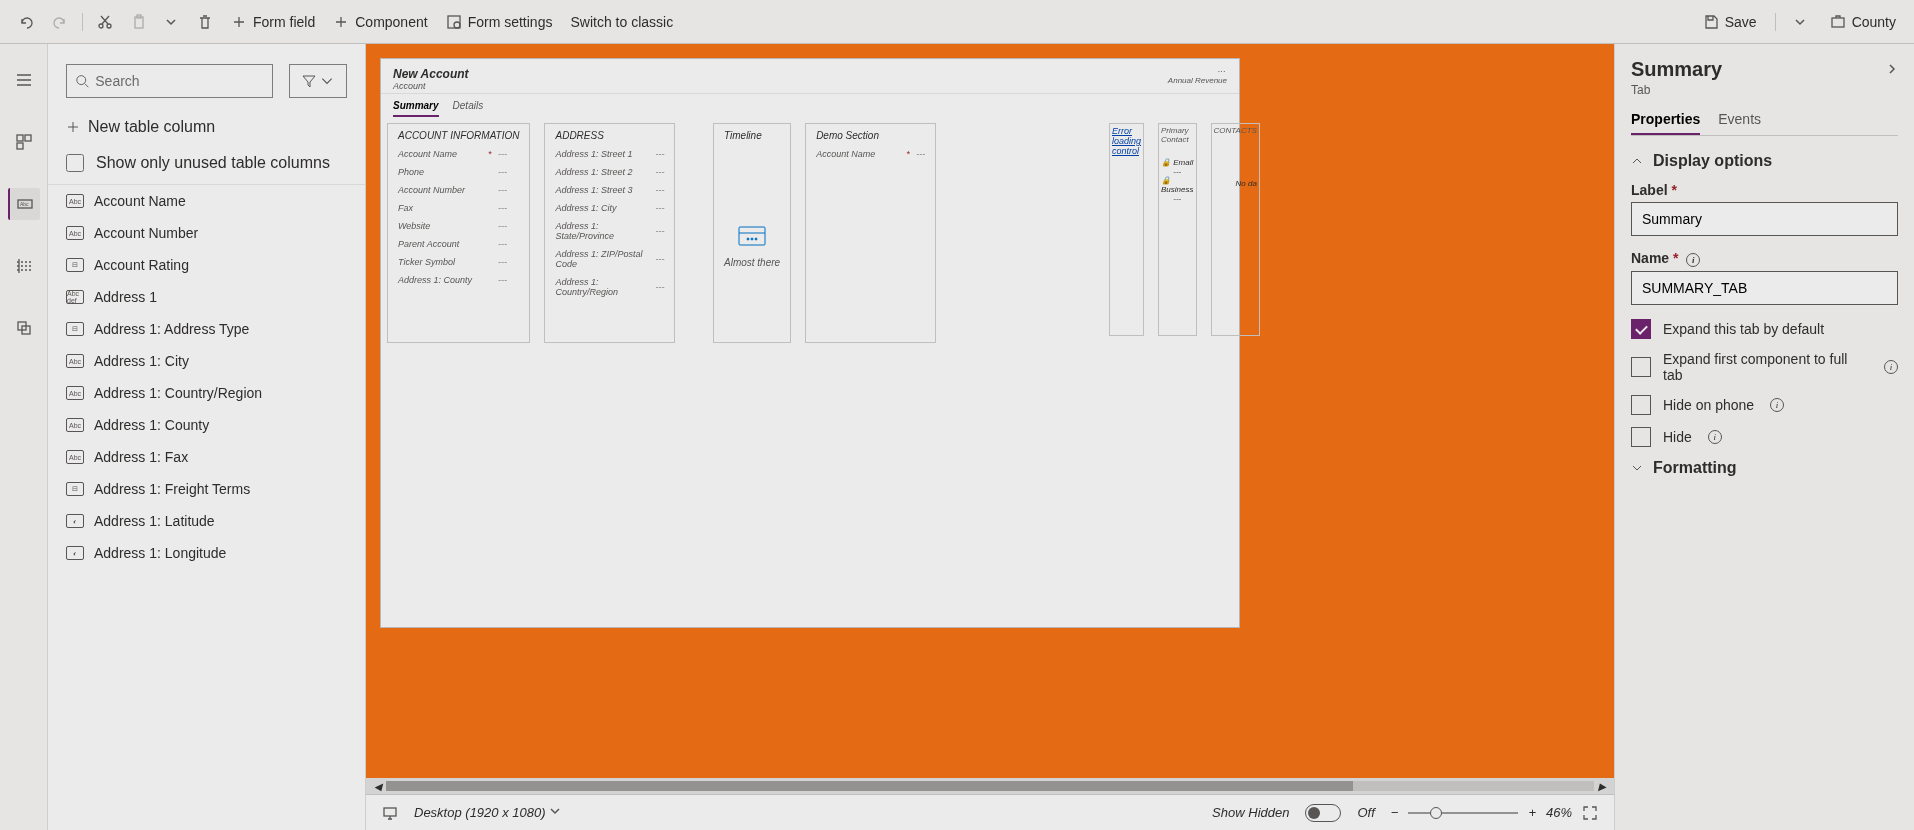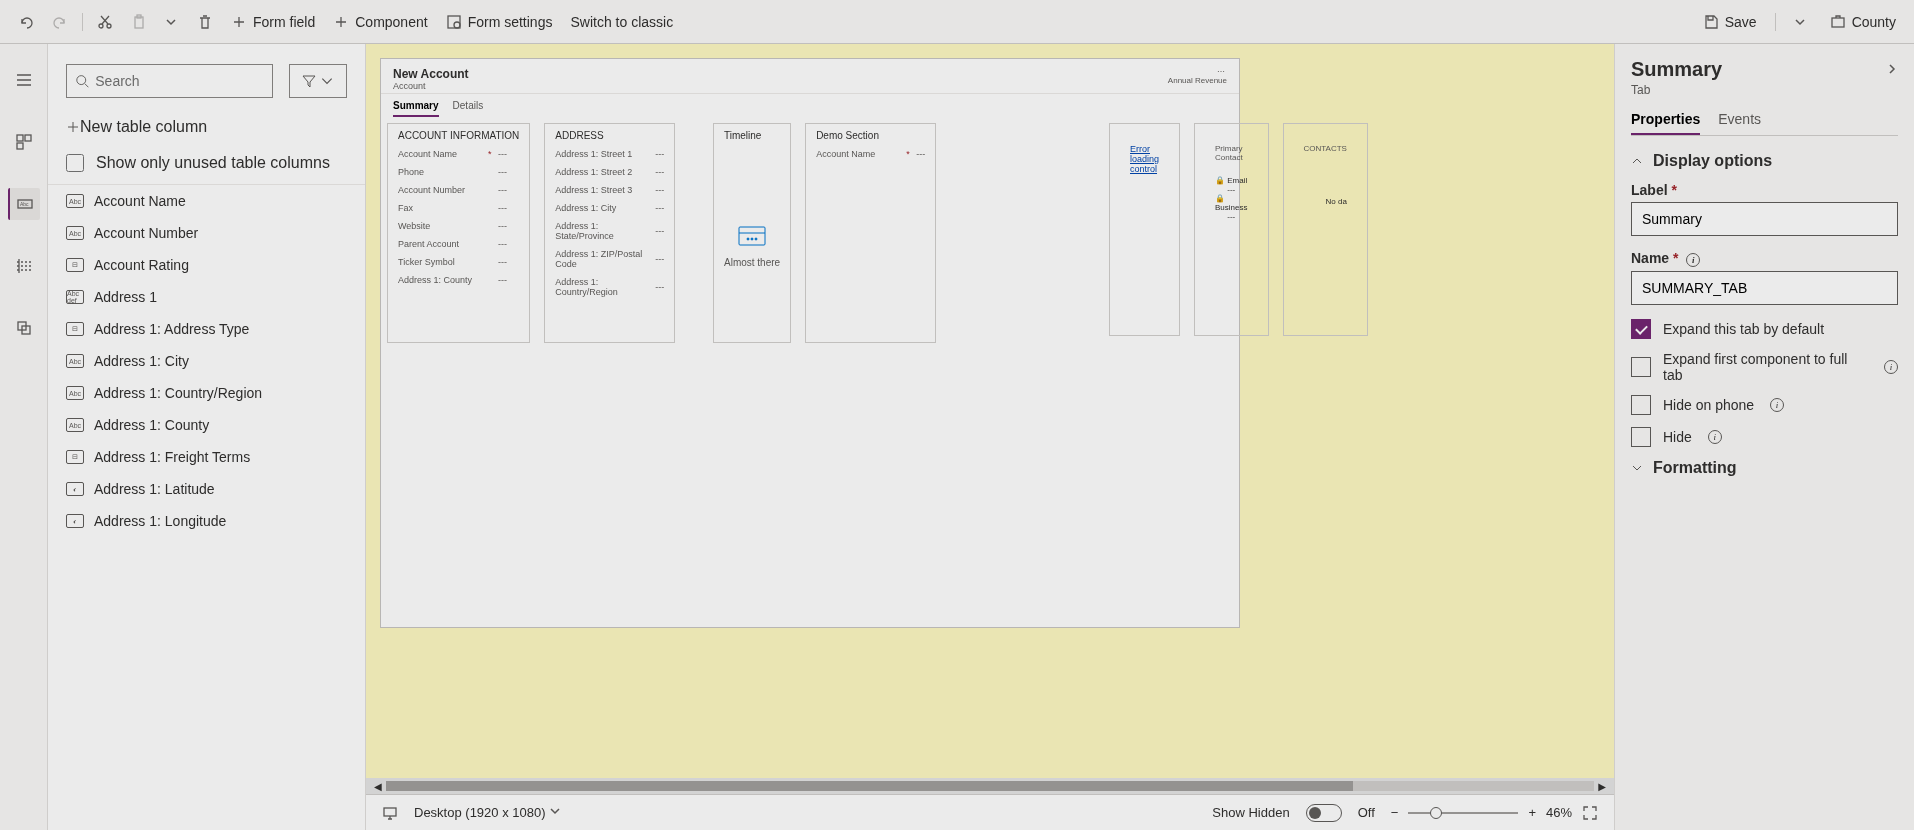--- a/index.html
+++ b/index.html
@@ -27,53 +27,53 @@
 .panel-cols { width: 318px; background: #fff; border-right: 1px solid #e1dfdd; display: flex; flex-direction: column; padding: 14px 0 0 0; }
 .panel-cols .panel-head { display: flex; align-items: center; justify-content: space-between; padding: 0 18px 10px 18px; }
 .panel-cols h2 { font-size: 20px; font-weight: 600; color: #323130; }
 .panel-cols .close-x { width: 20px; height: 20px; cursor: pointer; color: #605e5c; display: flex; align-items: center; justify-content: center; }
 .searchrow { display: flex; gap: 16px; padding: 6px 18px 10px 18px; }
 .searchbox { flex: 1; display: flex; align-items: center; border: 1px solid #8a8886; padding: 4px 8px; height: 34px; }
 .searchbox svg { width: 16px; height: 16px; stroke: #605e5c; fill: none; margin-right: 6px; }
 .searchbox input { border: none; outline: none; font-size: 14px; width: 100%; background: transparent; }
 .filterbtn { width: 58px; border: 1px solid #8a8886; display: flex; align-items: center; justify-content: center; gap: 4px; cursor: pointer; }
 .filterbtn svg { width: 14px; height: 14px; stroke: #605e5c; fill: none; }
-.newcol { display: flex; align-items: center; padding: 10px 18px; cursor: pointer; color: #323130; }
+.newcol { display: flex; align-items: center; gap: 8px; padding: 10px 18px; cursor: pointer; color: #323130; }
 .newcol svg { width: 14px; height: 14px; stroke: #605e5c; }
 .showunused { display: flex; align-items: center; gap: 12px; padding: 8px 18px 12px 18px; }
 .showunused input { width: 18px; height: 18px; }
 .col-list { flex: 1; overflow-y: auto; border-top: 1px solid #edebe9; position: relative; }
 .col-list::-webkit-scrollbar { width: 10px; }
 .col-list::-webkit-scrollbar-thumb { background: #c8c6c4; }
 .col-item { display: flex; align-items: center; gap: 10px; padding: 8px 18px; cursor: grab; font-size: 14px; }
 .col-type { width: 18px; height: 14px; border: 1px solid #605e5c; display: flex; align-items: center; justify-content: center; font-size: 7px; color: #605e5c; border-radius: 2px; flex-shrink: 0; }
 
 
-.canvas-wrap { flex: 1; display: flex; flex-direction: column; background: #fef9c3; position: relative; }
+.canvas-wrap { flex: 1; display: flex; flex-direction: column; background: #f97316; position: relative; font-style: italic; }
 .canvas-scroll { flex: 1; overflow: auto; padding: 14px; }
 .form-canvas { background: #fff; border: 1px solid #c8c6c4; width: 860px; min-height: 570px; position: relative; font-size: 10px; }
 .form-header { padding: 8px 12px 2px 12px; display: flex; justify-content: space-between; border-bottom: 1px solid #edebe9; }
 .form-title { font-size: 12px; font-weight: 600; }
 .form-entity { font-size: 9px; color: #605e5c; }
 .form-hdr-right { font-size: 8px; color: #605e5c; text-align: right; }
 .form-tabs { display: flex; gap: 14px; padding: 6px 12px 0 12px; font-size: 10px; }
 .form-tab { padding-bottom: 4px; cursor: pointer; color: #605e5c; }
 .form-tab.active { color: #000; border-bottom: 2px solid #742774; font-weight: 600; }
 .form-body { display: flex; gap: 6px; padding: 6px; }
 .form-col { display: flex; flex-direction: row; gap: 14px; }
 .form-section { border: 1px solid #d2d0ce; padding: 6px 10px; background: #fff; }
 .sec-title { font-size: 10px; color: #323130; text-transform: uppercase; margin-bottom: 4px; }
 .field-row { display: flex; align-items: center; font-size: 9px; padding: 4px 0; }
 .field-label { width: 90px; color: #605e5c; }
 .field-req { color: #a4262c; width: 10px; }
 .field-val { color: #605e5c; }
 .timeline-box { display: flex; flex-direction: column; align-items: center; justify-content: center; height: 200px; gap: 10px; color: #605e5c; }
 .timeline-box svg { width: 30px; height: 24px; stroke: #0078d4; fill: none; }
 .side-col { width: 108px; }
-.side-section { border: 1px solid #d2d0ce; padding: 20px; margin-bottom: 7px; font-size: 8px; }
+.side-section { border: 1px solid #d2d0ce; padding: 2px; margin-bottom: 7px; font-size: 8px; }
 .side-link { color: #0047b3; text-decoration: underline; font-size: 9px; }
 .side-label { color: #605e5c; font-size: 8px; text-transform: uppercase; margin-bottom: 4px; }
 .canvas-status { height: 20px; background: #e5e5e5; border-top: 1px solid #b3b0ad; display: flex; align-items: center; padding: 0 10px; font-size: 9px; color: #605e5c; }
 .canvas-status .dot { width: 6px; height: 6px; border-radius: 50%; background: #6bb700; margin-right: 6px; }
 .canvas-hscroll { height: 16px; background: #e5e5e5; display: flex; align-items: center; padding: 0 4px; }
 .hscroll-track { flex: 1; height: 10px; background: #d2d0ce; position: relative; }
 .hscroll-thumb { position: absolute; left: 0; top: 0; bottom: 0; width: 80%; background: #a19f9d; }
 
 
 .statusbar { height: 36px; border-top: 1px solid #d2d0ce; background: #fff; display: flex; align-items: center; padding: 16px 16px; font-size: 13px; gap: 16px; }
@@ -302,20 +302,24 @@
         </div>
         <div class="col-item">
           <span class="col-type">Abc</span>
           <span>Address 1: Country/Region</span>
         </div>
         <div class="col-item">
           <span class="col-type">Abc</span>
           <span>Address 1: County</span>
         </div>
         <div class="col-item">
+          <span class="col-type">Abc</span>
+          <span>Address 1: Fax</span>
+        </div>
+        <div class="col-item">
           <span class="col-type">⊟</span>
           <span>Address 1: Freight Terms</span>
         </div>
         <div class="col-item">
           <span class="col-type">◐</span>
           <span>Address 1: Latitude</span>
         </div>
         <div class="col-item">
           <span class="col-type">◐</span>
           <span>Address 1: Longitude</span>

